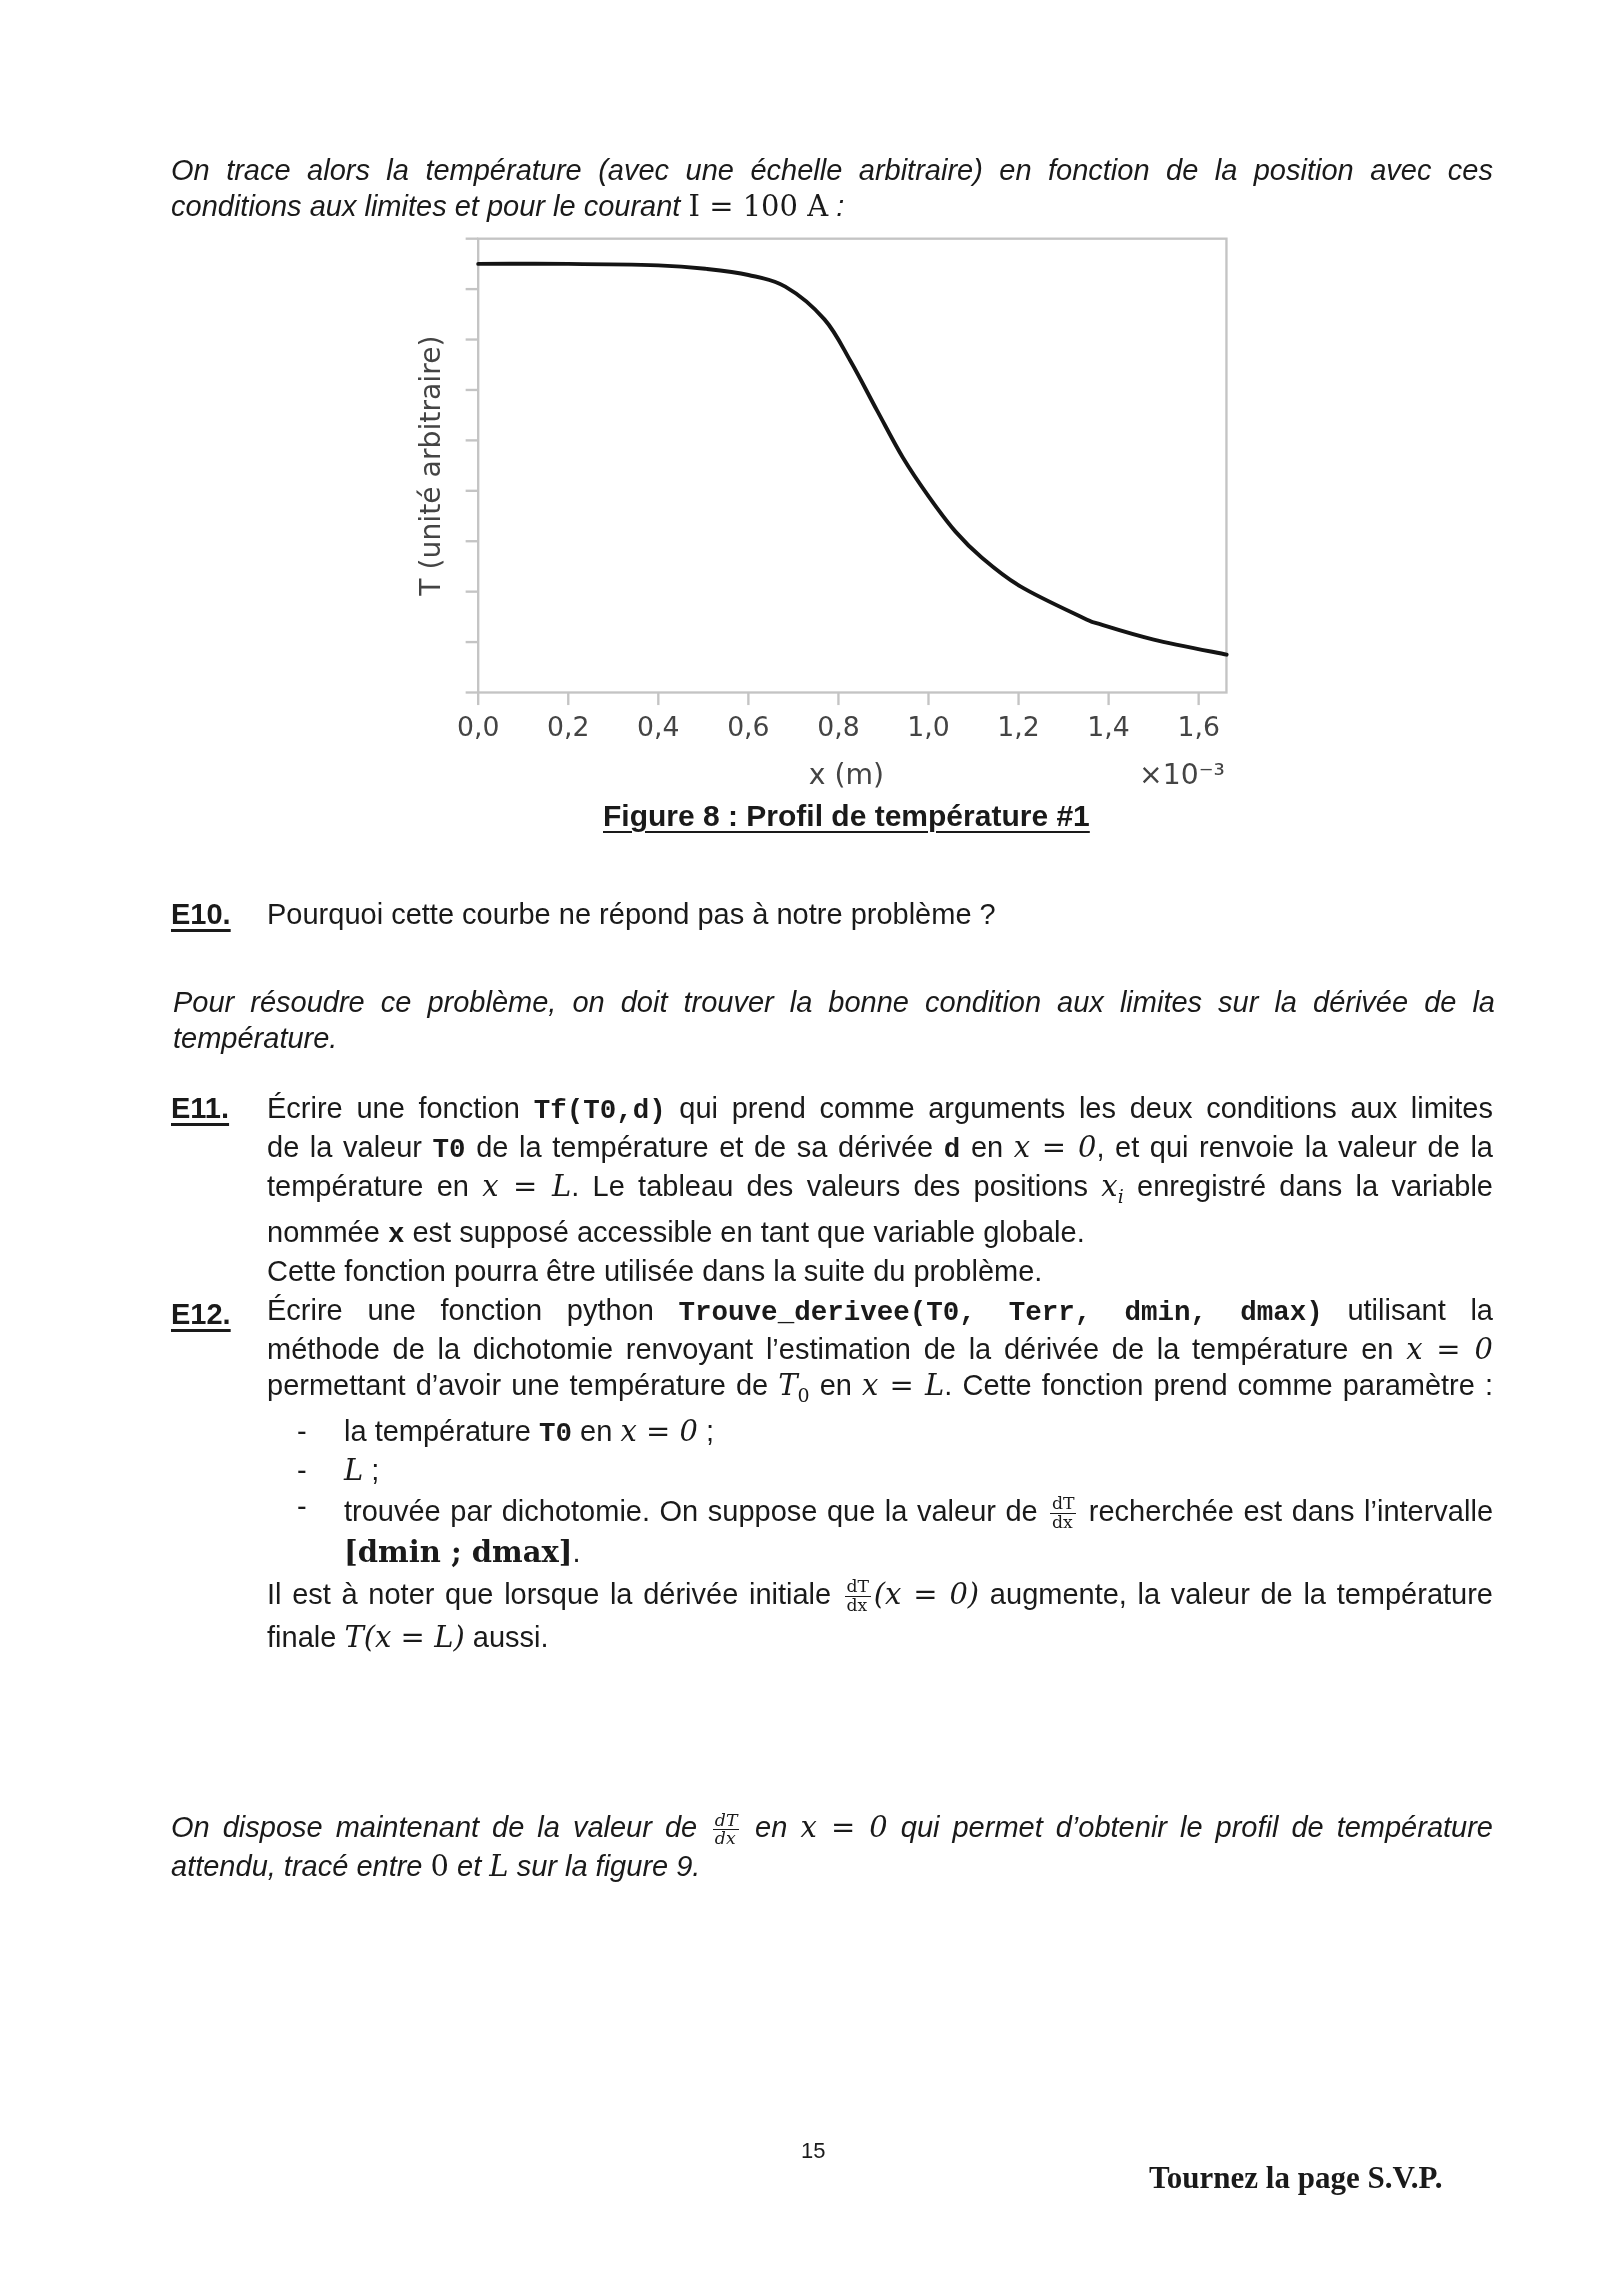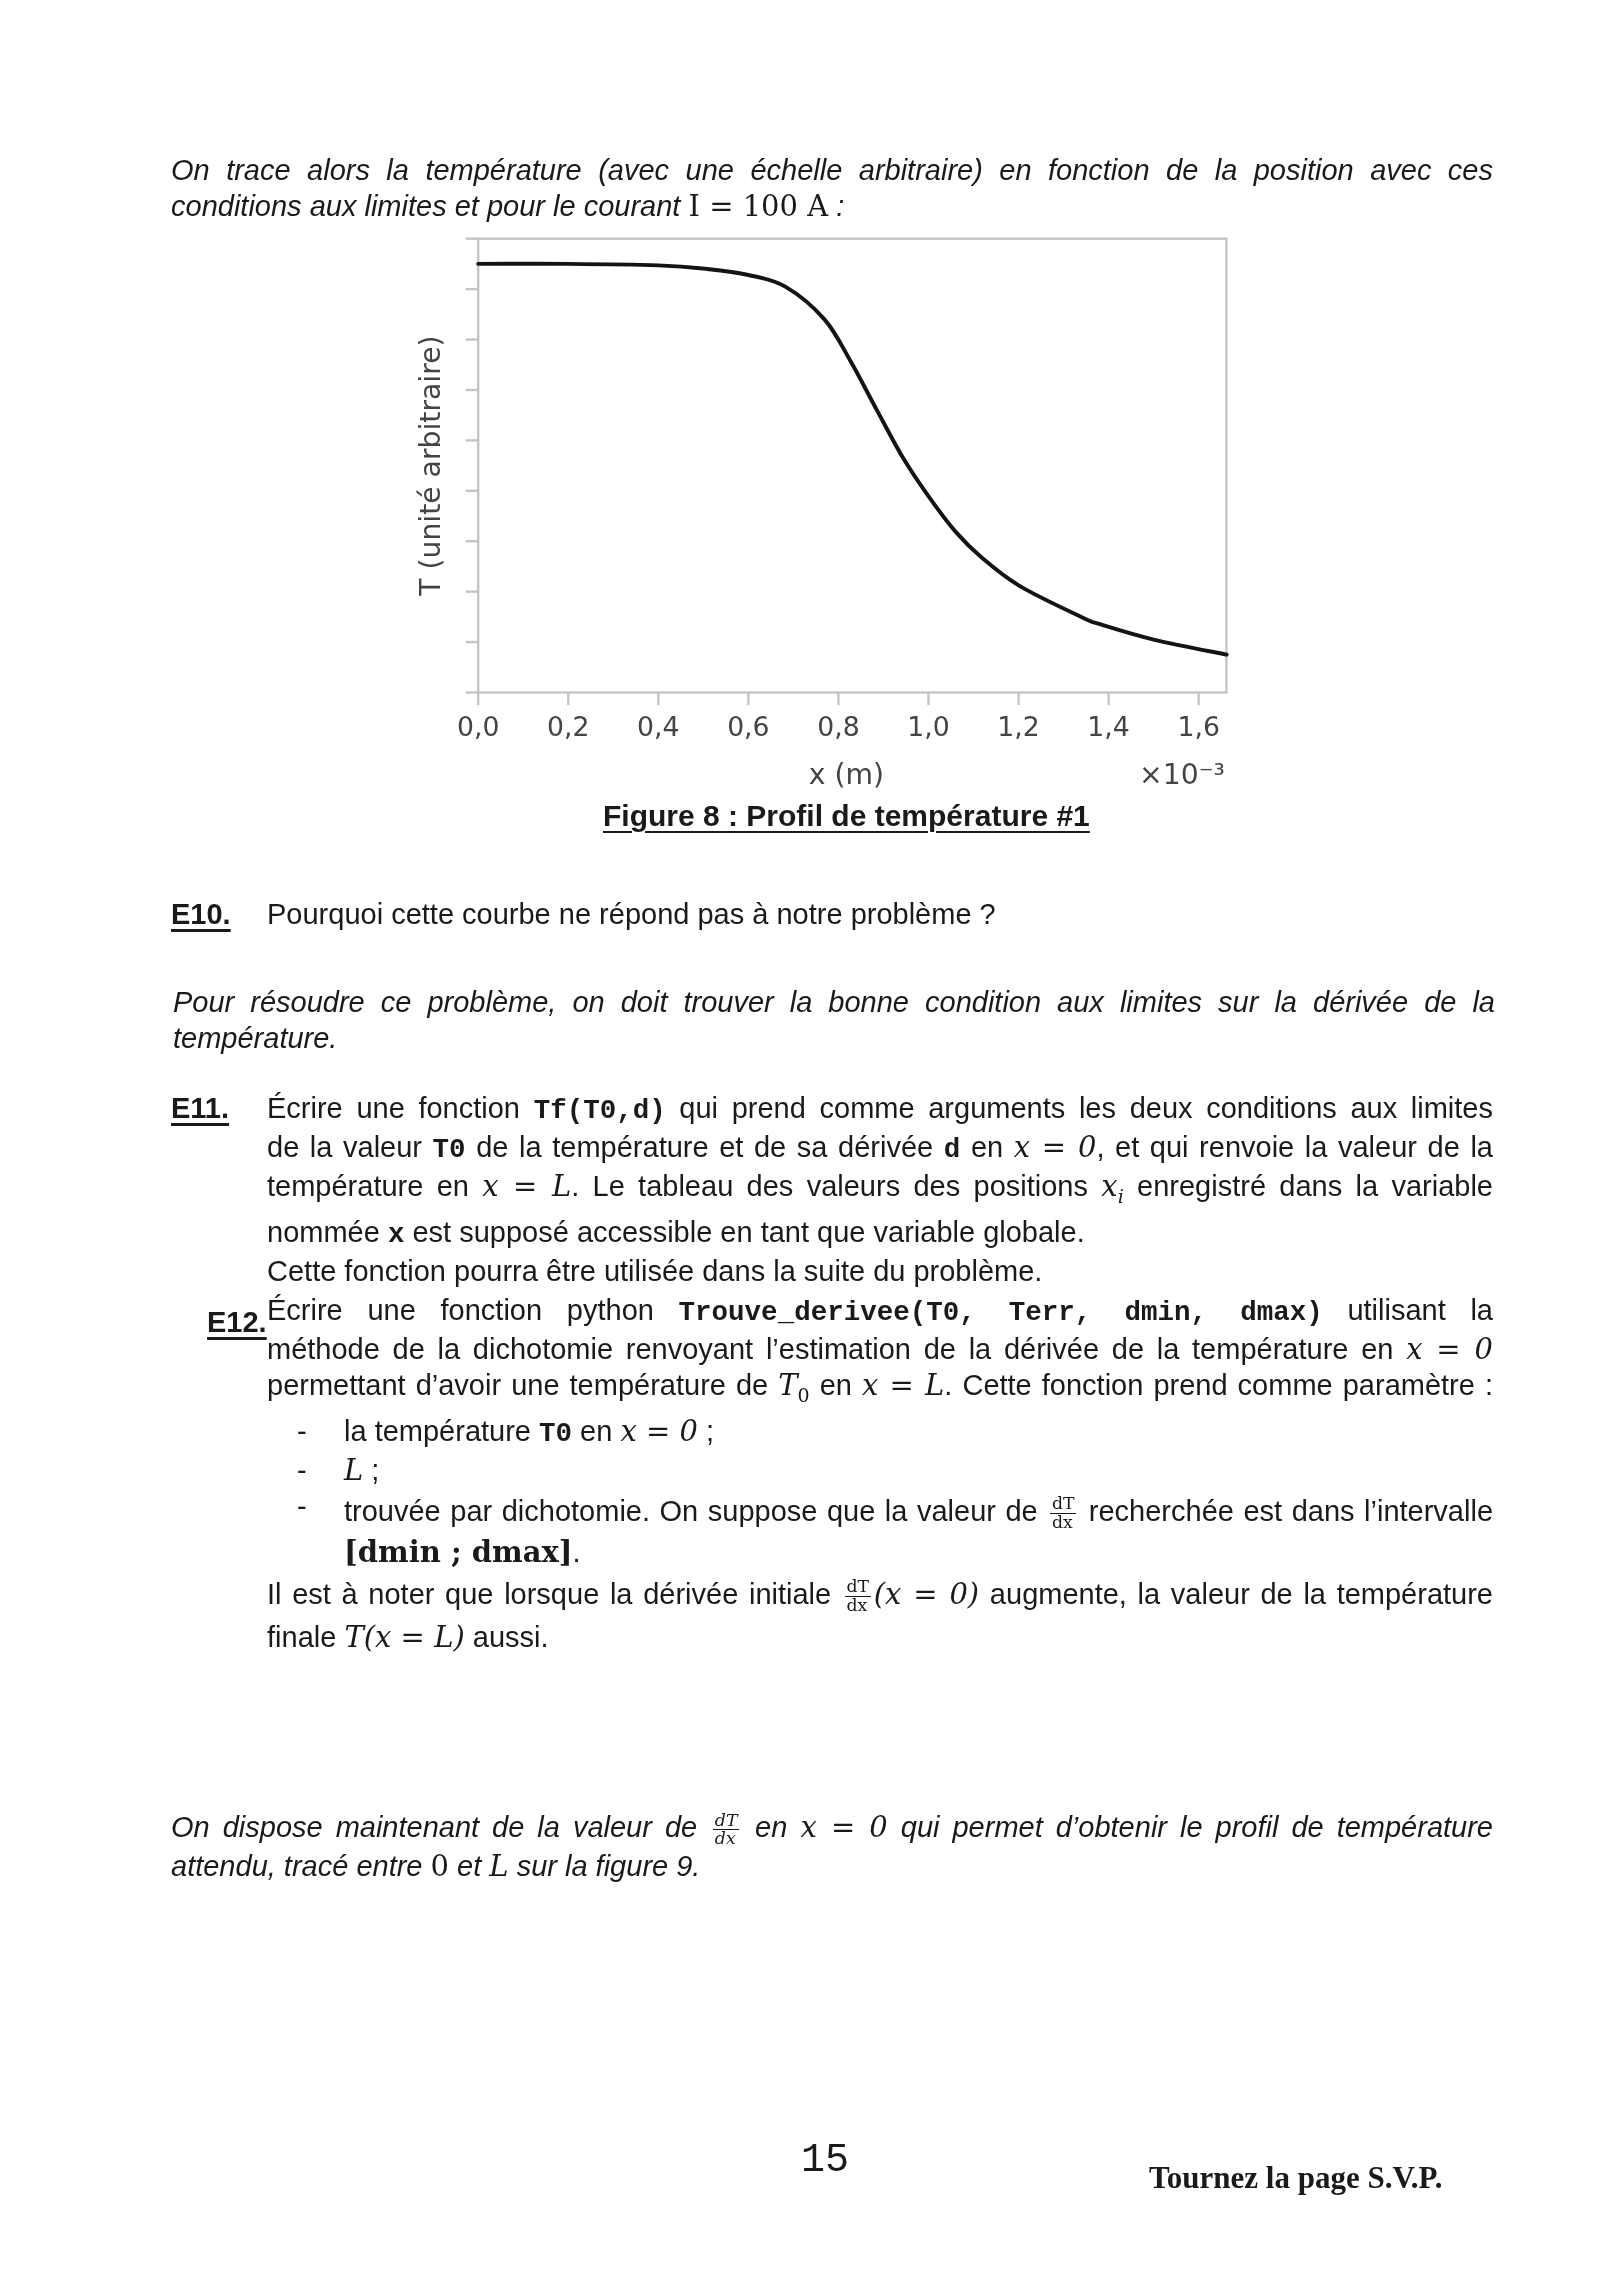--- a/index.html
+++ b/index.html
@@ -12,21 +12,21 @@
   .math { font-family: "DejaVu Serif", "Liberation Serif", serif; font-style: italic; }
   .mathr { font-family: "DejaVu Serif", "Liberation Serif", serif; font-style: normal; }
   .code { font-family: "Liberation Mono", "DejaVu Sans Mono", monospace; font-weight: bold; font-size: 27.5px; }
   .qlabel { font-weight: bold; text-decoration: underline; text-decoration-thickness: 3.1px; text-underline-offset: 4.7px; font-size: 29px; }
   .frac { display: inline-block; vertical-align: middle; text-align: center;
           font-family: "DejaVu Serif", "Liberation Serif", serif; font-size: 17.3px; line-height: 17.3px; margin: 0 3.1px; }
   .frac .num { display: block; border-bottom: 1.6px solid #1a1a1a; padding: 0 1.6px; }
   .frac .den { display: block; padding: 0 1.6px; }
   .bullet { position: absolute; left: 0; }
   .caption { font-weight: bold; text-decoration: underline; text-decoration-thickness: 2.4px; text-underline-offset: 4.7px; font-size: 30px; }
-  .footer-num { font-family: Liberation Mono, monospace; font-size: 40px; }
+  .footer-num { font-family: Liberation Sans, sans-serif; font-size: 22px; }
   .footer-turn { font-family: "Liberation Serif", serif; font-size: 31px; font-weight: bold; }
   svg text { font-family: "DejaVu Sans", sans-serif; }
 </style>
 </head>
 <body>
 
 <div class="abs para ital" style="left:171px; top:152px; width:1322px;">
   <div class="justall">On trace alors la température (avec une échelle arbitraire) en fonction de la position avec ces</div>
   <div>
     <span>conditions aux limites et pour le courant </span><span class="mathr" style="font-style:normal;">I = 100 A</span><span> :</span>
@@ -92,21 +92,21 @@
   <div style="margin-left:96px;">
     <div class="justall"><span>Écrire une fonction </span><span class="code">Tf(T0,d)</span><span> qui prend comme arguments les deux conditions aux limites</span></div>
     <div class="justall"><span>de la valeur </span><span class="code">T0</span><span> de la température et de sa dérivée </span><span class="code">d</span><span> en </span><span class="math">x = 0</span><span>, et qui renvoie la valeur de la</span></div>
     <div class="justall"><span>température en </span><span class="math">x = L</span><span>. Le tableau des valeurs des positions </span><span class="math">x</span><sub class="math" style="font-size:19px;">i</sub><span> enregistré dans la variable</span></div>
     <div><span>nommée </span><span class="code">x</span><span> est supposé accessible en tant que variable globale.</span></div>
     <div>Cette fonction pourra être utilisée dans la suite du problème.</div>
   </div>
 </div>
 
 <div class="abs para" style="left:171px; top:1292px; width:1322px;">
-  <span class="qlabel abs" style="left:0; top:12px;margin-left:36px;">E12.</span>
+  <span class="qlabel abs" style="left:0; top:4px;">E12.</span>
   <div style="margin-left:96px;">
     <div class="justall"><span>Écrire une fonction python </span><span class="code" style="white-space:pre;">Trouve_derivee(T0, Terr, dmin, dmax)</span><span> utilisant la</span></div>
     <div class="justall"><span>méthode de la dichotomie renvoyant l’estimation de la dérivée de la température en </span><span class="math">x = 0</span></div>
     <div class="justall"><span>permettant d’avoir une température de </span><span class="math">T</span><sub class="mathr" style="font-size:19px;">0</sub><span> en </span><span class="math">x = L</span><span>. Cette fonction prend comme paramètre :</span></div>
 
     <div style="position:relative;">
       <div style="position:relative; padding-left:77px;">
         <span class="bullet" style="left:30px;">-</span>
         <span>la température </span><span class="code">T0</span><span> en </span><span class="math">x = 0</span><span> ;</span>
       </div>

